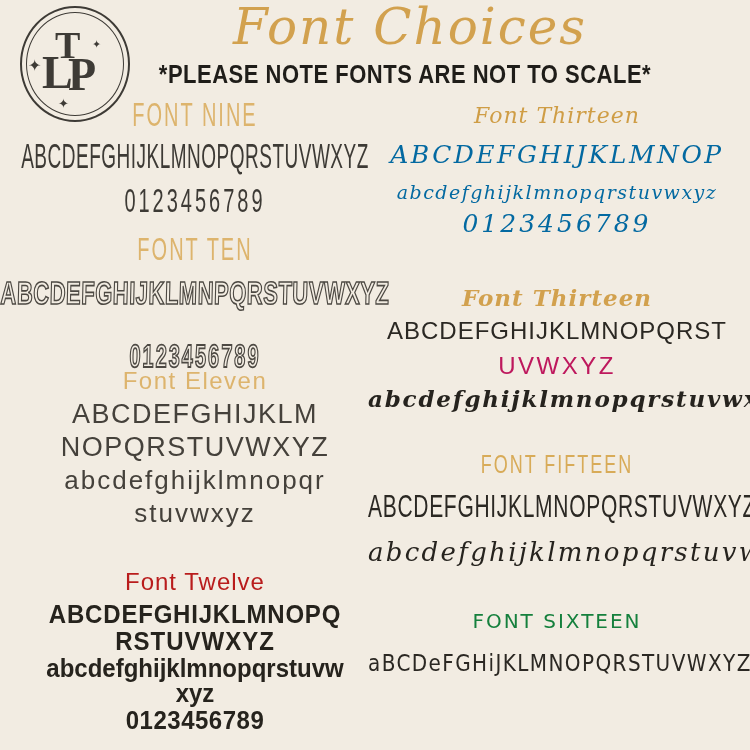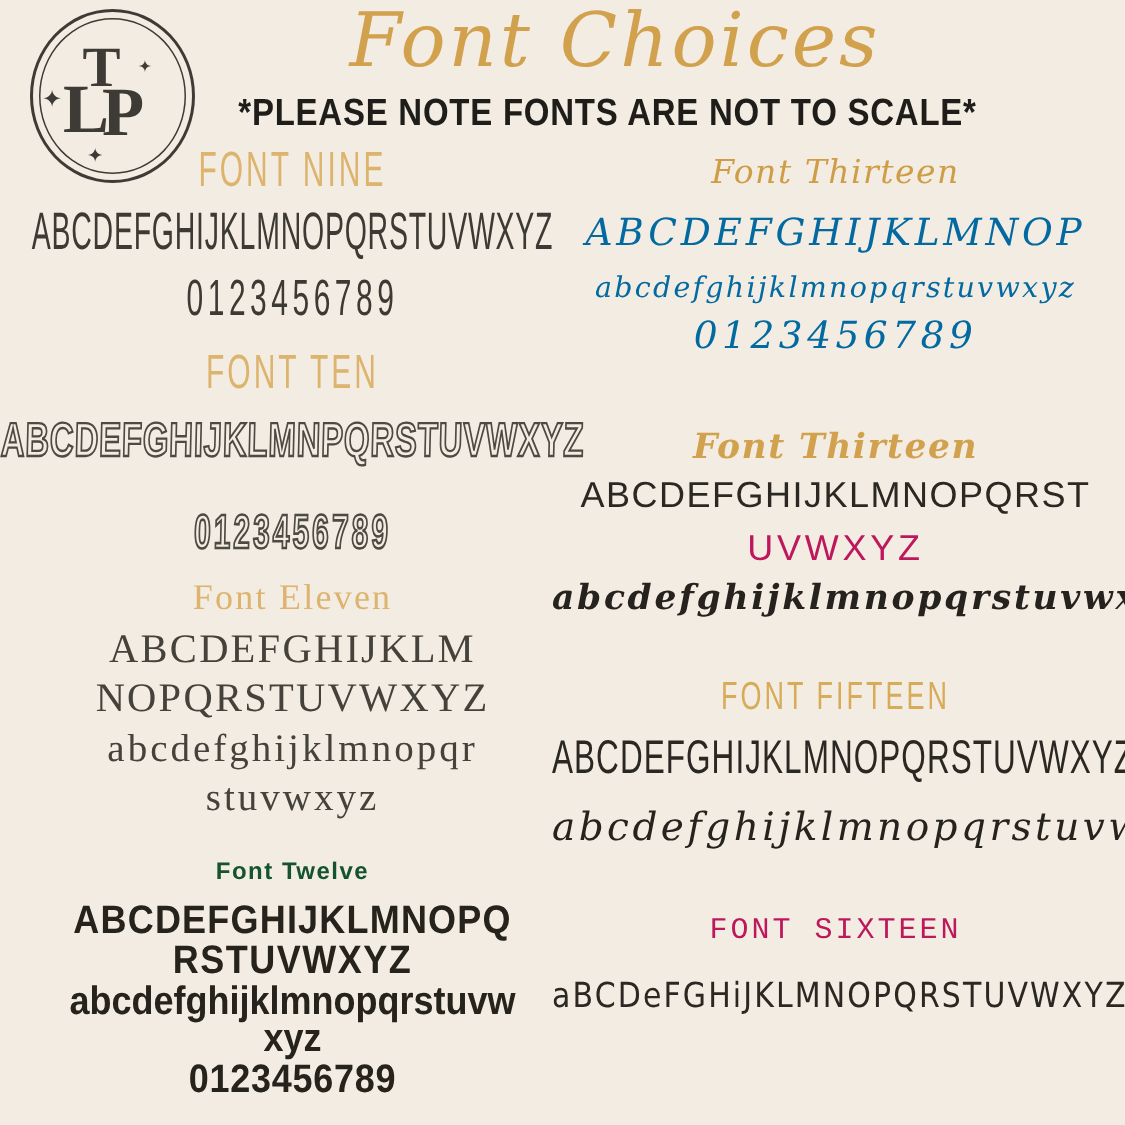--- a/index.html
+++ b/index.html
@@ -51,28 +51,28 @@
   .s10 { top:230px; }
   .s10 .label { font-size:20px; letter-spacing:2px; color:#ddb46d; height:38px; line-height:38px; transform:scaleY(1.6); }
   .s10 .line { font-weight:700; color:#4d4943; }
   @supports (-webkit-text-stroke: 1px black) {
     .s10 .line { color:transparent; -webkit-text-stroke:1.1px #4d4943; }
   }
   .s10 .l0 { font-size:22px; letter-spacing:0.5px; height:52px; line-height:52px; transform:scaleY(1.45) skewX(-2deg); }
   .s10 .l1 { font-size:20px; letter-spacing:2px;  height:44px; line-height:44px; margin-top:14px; transform:scaleY(1.6) skewX(-2deg); }
 
   
-  .s11 { top:382px; font-family:Liberation Serif, serif; }
+  .s11 { top:364px; font-family:Liberation Sans, sans-serif; }
   .s11 .label { font-size:24px; letter-spacing:1.5px; height:34px; line-height:34px; color:#ddb46d; }
   .s11 .line { font-size:27px; letter-spacing:1.5px; height:33px; line-height:33px; color:#45413b; }
   .s11 .l2, .s11 .l3 { letter-spacing:2px; font-size:26px; }
 
   
   .s12 { top:564px; }
-  .s12 .label { font-size:16px; font-weight:700; letter-spacing:1px; height:36px; line-height:36px; color:#14532d; }
+  .s12 .label { font-size:24px; font-weight:400; letter-spacing:1px; height:36px; line-height:36px; color:#b91c1c; }
   .s12 .line { font-weight:700; color:#26231d; transform:scaleY(1.1); }
   .s12 .l0 { font-size:24px; letter-spacing:0.8px; height:28px; line-height:28px; }
   .s12 .l1 { font-size:24px; letter-spacing:1px;  height:26px; line-height:26px; }
   .s12 .l2 { font-size:24px; letter-spacing:0px;  height:28px; line-height:28px; }
   .s12 .l3 { font-size:24px; height:22px; line-height:22px; }
   .s12 .l4 { font-size:24px; letter-spacing:0.5px; height:30px; line-height:32px; }
 
   
   .s13 { top:98px; font-family:"DejaVu Serif", serif; font-style:italic;text-align:center; }
   .s13 .label { font-size:22px; letter-spacing:1px; height:36px; line-height:36px; color:#cf9d45; }
@@ -95,21 +95,21 @@
   .s15 { top:444px; }
   .s15 .label { font-size:18px; letter-spacing:2px; height:40px; line-height:40px;
                 transform:scaleY(1.45); color:#d8ab58; }
   .s15 .l0 { font-size:21px; letter-spacing:0.7px; height:44px; line-height:44px;
              transform:scaleY(1.5); color:#2b2823; }
   .s15 .l1 { font-family:"DejaVu Serif", serif; font-style:italic;
              font-size:26px; letter-spacing:2.3px; height:44px; line-height:48px; color:#26231e; }
 
   
   .s16 { top:600px; font-family:"DejaVu Sans", sans-serif; }
-  .s16 .label { font-size:20px; letter-spacing:2px; height:42px; line-height:42px; color:#be185d;font-family:Liberation Mono, monospace; }
+  .s16 .label { font-size:20px; letter-spacing:2px; height:42px; line-height:42px; color:#15803d; }
   .s16 .l0 { font-size:20px; letter-spacing:1.4px; height:42px; line-height:42px;
              transform:scaleY(1.15); color:#2b2823; }
 </style>
 </head>
 <body>
 
 <div class="page">
 
   <div class="logo">
     <div class="inner-ring"></div>

